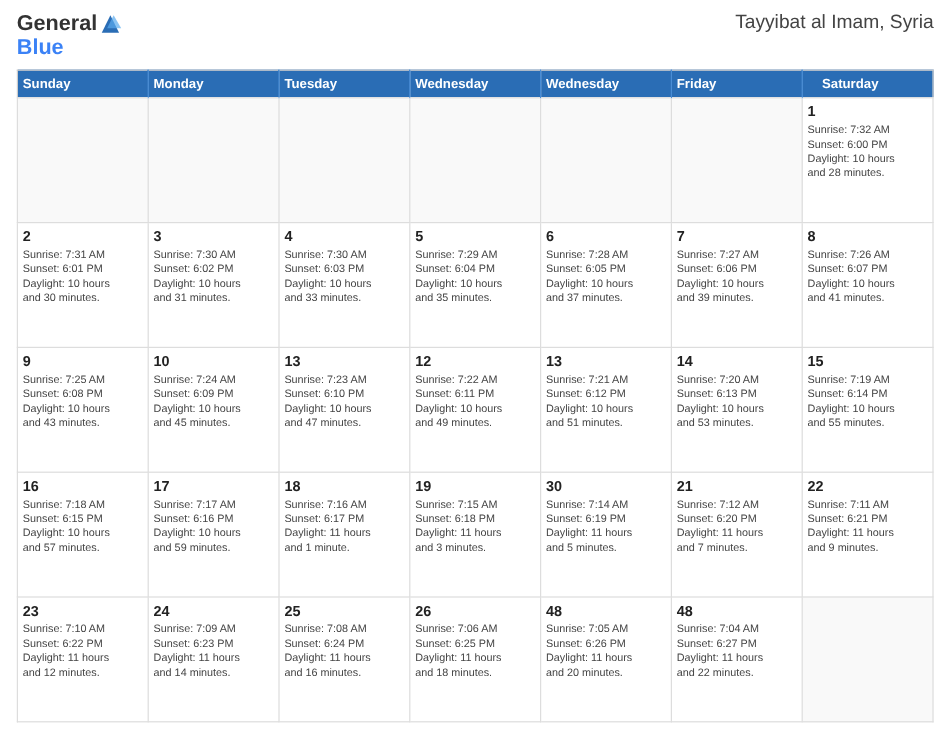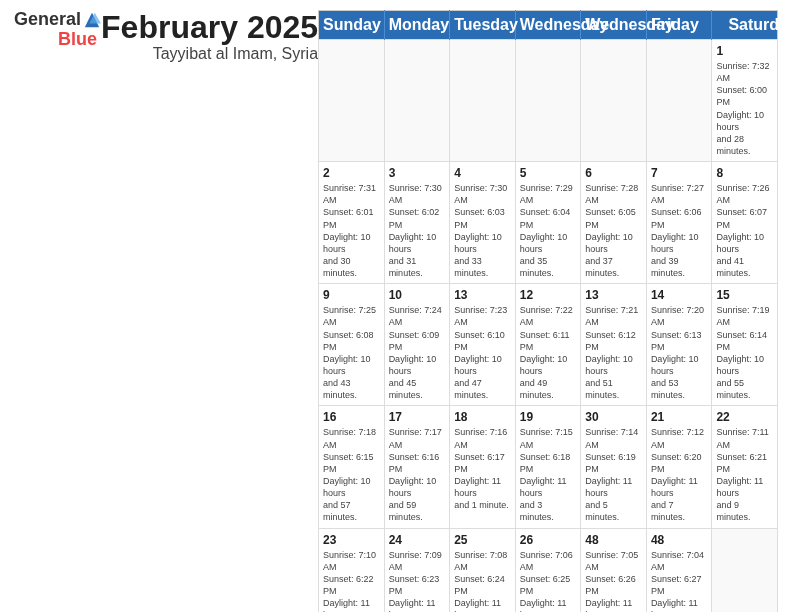--- a/index.html
+++ b/index.html
@@ -8,39 +8,39 @@
       background: #fff;
       width: 792px;
       height: 612px;
       overflow: hidden;
     }
     .page {
       width: 792px;
       height: 612px;
       padding: 10px 14px 10px 14px;
       display: flex;
-      flex-direction: row;
+      flex-direction: column;
     }
     .header {
       display: flex;
       justify-content: space-between;
       align-items: flex-start;
       margin-bottom: 8px;
     }
     .logo {
       display: flex;
       align-items: center;
     }
     .logo-text {
       font-size: 18px;
       font-weight: bold;
       line-height: 1.1;
     }
     .logo-general { color: #333; }
-    .logo-blue { color: #ef4444; margin-left: 44px; }
+    .logo-blue { color: #3b82f6; }
     .logo-icon {
       width: 18px;
       height: 18px;
       margin-left: 2px;
       margin-right: 0;
     }
     .title-block {
       text-align: right;
     }
     .title-block h1 {
@@ -59,21 +59,21 @@
       border: 1px solid #ccc;
       border-collapse: collapse;
       width: 100%;
       table-layout: fixed;
     }
     .cal-header-row {
       background-color: #2a6db5;
     }
     .cal-header-row th {
       color: #fff;
-      font-size: 16px;
+      font-size: 11px;
       font-weight: bold;
       padding: 5px 4px;
       text-align: left;
       border-right: 1px solid #4a8dd5;
     }
     .cal-header-row th:last-child { border-right: none; padding-left: 16px; }
     .cal-row td {
       vertical-align: top;
       padding: 4px 4px 4px 4px;
       border: 1px solid #ddd;
@@ -109,21 +109,20 @@
           <span class="logo-text logo-general">General</span>
           <svg class="logo-icon" viewBox="0 0 20 20">
             <polygon points="10,2 18,18 2,18" fill="#2a6db5"></polygon>
             <polygon points="13,2 20,14 7,14" fill="#5aabee" opacity="0.7"></polygon>
           </svg>
         </div>
         <div class="logo-text logo-blue">Blue</div>
       </div>
     </div>
     <div class="title-block">
-      <h1>February 2025</h1>
       <h2>Tayyibat al Imam, Syria</h2>
     </div>
   </div>
 
   <table class="calendar">
     <thead>
       <tr class="cal-header-row">
         <th>Sunday</th>
         <th>Monday</th>
         <th>Tuesday</th>

